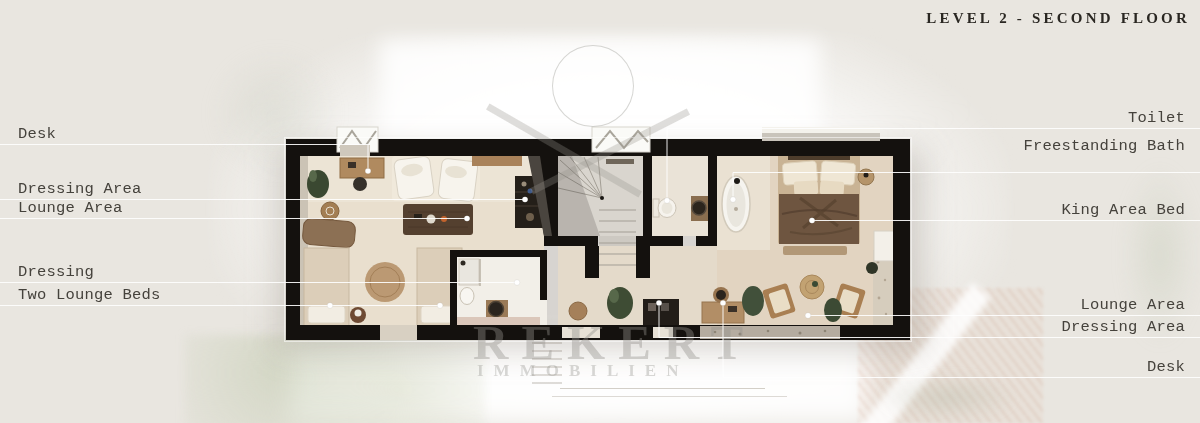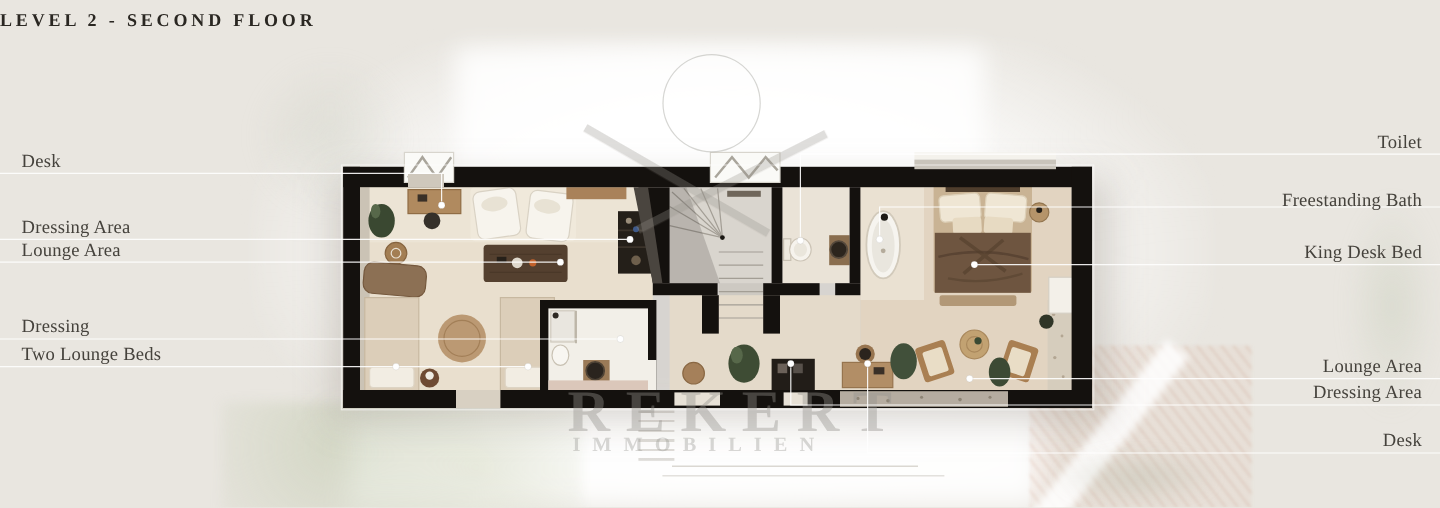--- a/index.html
+++ b/index.html
@@ -44,24 +44,24 @@
   .wm-wing{position:absolute;width:176px;height:7px;background:rgba(148,146,140,.30);
     filter:blur(.6px);}
   .wm-wing.left{left:476px;top:147px;transform:rotate(30deg);}
   .wm-wing.right{left:522px;top:148px;transform:rotate(-27deg);}
   .wm-name{position:absolute;left:473px;top:314px;font-size:49px;font-weight:700;
     letter-spacing:13px;color:rgba(148,146,141,.40);white-space:nowrap;}
   .wm-sub{position:absolute;left:477px;top:361px;font-size:17px;font-weight:700;
     letter-spacing:10px;color:rgba(148,146,141,.36);white-space:nowrap;}
 
   
-  .title{position:absolute;left:0;right:10px;top:10px;text-align:left;font-size:15px;
+  .title{position:absolute;left:0;right:10px;top:10px;text-align:right;font-size:15px;
     font-weight:700;letter-spacing:3.2px;color:#2a2722;}
   .label{position:absolute;font-size:15.5px;line-height:17px;color:#45423c;
-    letter-spacing:.2px;white-space:nowrap;}
+    letter-spacing:.2px;white-space:nowrap;font-family:Liberation Mono, monospace;}
   .label.l{left:18px;}
   .label.r{right:15px;text-align:right;}
 
   svg{position:absolute;left:0;top:0;}
 </style>
 </head>
 <body>
 
 <div class="stage">
 
@@ -315,19 +315,19 @@
 
   <div class="title">LEVEL 2 - SECOND FLOOR</div>
 
   <div class="label l" style="top:126px">Desk</div>
   <div class="label l" style="top:181px">Dressing Area</div>
   <div class="label l" style="top:200px">Lounge Area</div>
   <div class="label l" style="top:264px">Dressing</div>
   <div class="label l" style="top:287px">Two Lounge Beds</div>
 
   <div class="label r" style="top:110px">Toilet</div>
-  <div class="label r" style="top:159px">Freestanding Bath</div>
-  <div class="label r" style="top:202px">King Desk Bed</div>
+  <div class="label r" style="top:138px">Freestanding Bath</div>
+  <div class="label r" style="top:202px">King Area Bed</div>
   <div class="label r" style="top:297px">Lounge Area</div>
   <div class="label r" style="top:319px">Dressing Area</div>
   <div class="label r" style="top:359px">Desk</div>
 
 </div>
 
 </body></html>

